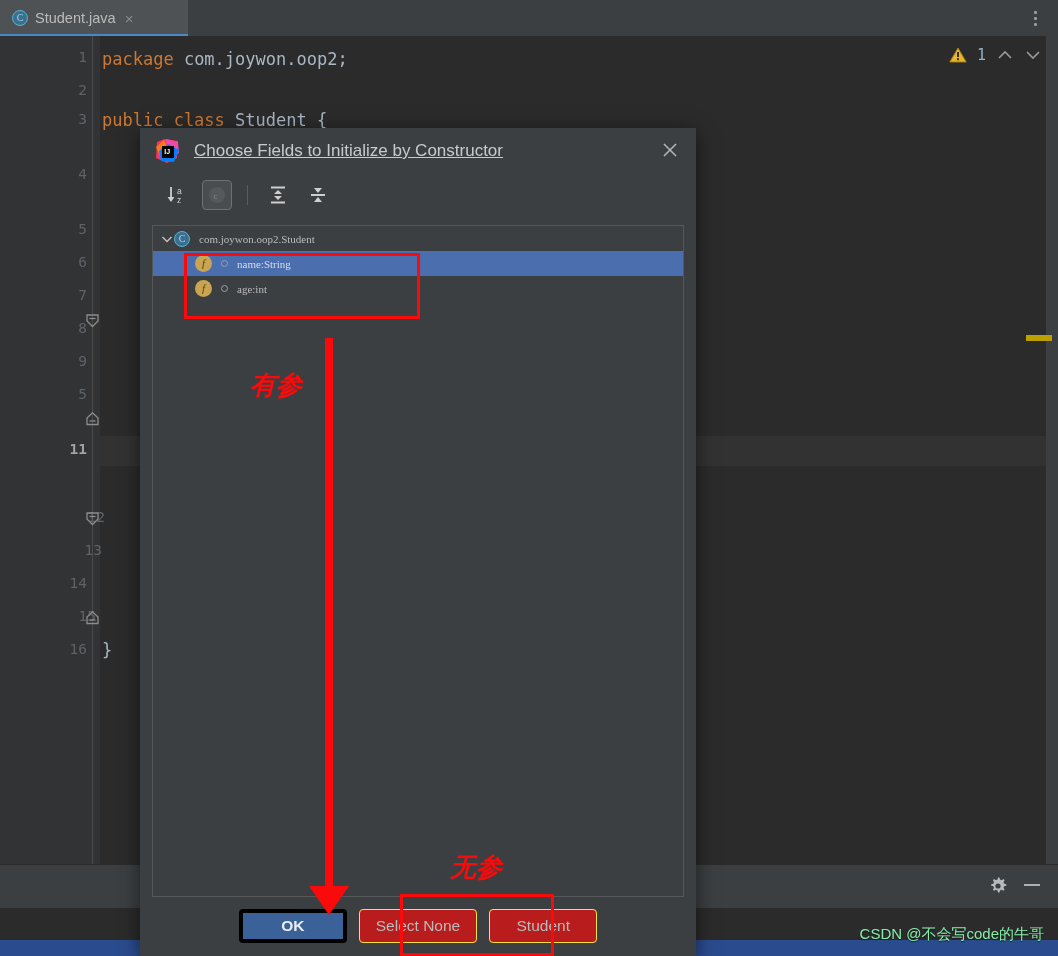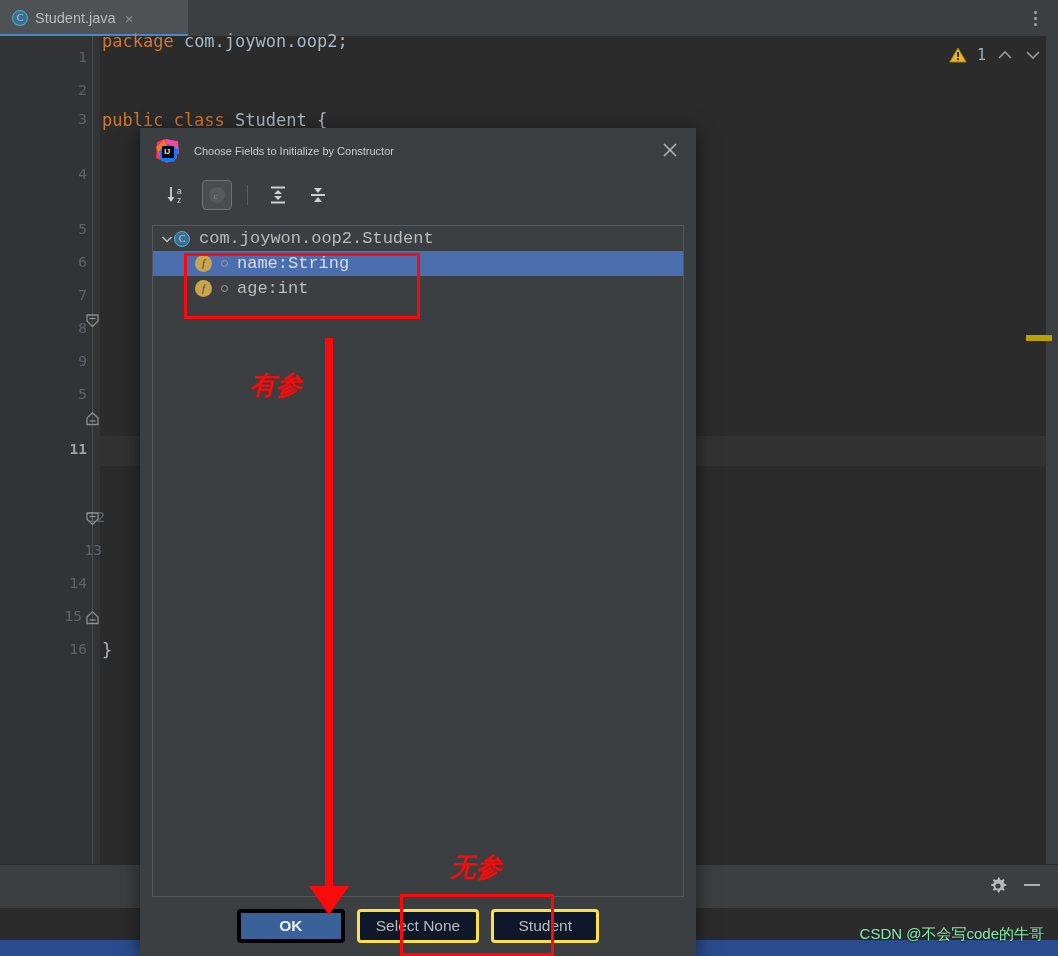--- a/index.html
+++ b/index.html
@@ -137,22 +137,22 @@
     width: 556px; height: 828px;
     background: #3c3f41;
     box-shadow: 0 4px 18px rgba(0,0,0,.55);
   }
   .dlg-titlebar {
     position: relative; height: 46px;
     display: flex; align-items: center; padding: 0 12px 0 14px;
   }
   .ij-logo { width: 26px; height: 26px; flex: 0 0 auto; }
   .dlg-title {
-    color: #c7cbcd; font-size: 11px; margin-left: 14px;
-    font-family: "Liberation Sans", sans-serif; white-space: nowrap;
+    color: #c7cbcd; font-size: 17px; margin-left: 14px;
+    font-family: "Liberation Sans", sans-serif; white-space: nowrap; text-decoration: underline;
   }
   .dlg-close {
     position: absolute; right: 16px; top: 12px;
     width: 20px; height: 20px; cursor: pointer;
   }
   .dlg-toolbar {
     height: 42px; display: flex; align-items: center;
     padding-left: 22px; gap: 10px;
   }
   .tb-btn {
@@ -174,22 +174,22 @@
     overflow: hidden;
   }
   .tree-row {
     position: relative; height: 25px; display: flex;
     align-items: center; cursor: pointer;
   }
   .tree-row.selected { background: #4b6eaf; }
   .tw-chev { width: 14px; margin-left: 7px; flex: 0 0 auto; }
   .node-icon { flex: 0 0 auto; display: flex; align-items: center; }
   .tree-label {
-    color: #bbbbbb; font-size: 17px; margin-left: 9px;
-    font-family: Liberation Mono, monospace; white-space: nowrap;
+    color: #bbbbbb; font-size: 11px; margin-left: 9px;
+    font-family: Liberation Serif, serif; white-space: nowrap;
   }
   .tree-row.selected .tree-label { color: #d6dde6; }
   .field-row { padding-left: 42px; }
   .f-circle {
     width: 17px; height: 17px; border-radius: 50%;
     background: #c9a451; color: #5a4512;
     font-size: 11px; line-height: 17px; text-align: center;
     font-family: "Liberation Serif", serif; font-style: italic;
     flex: 0 0 auto;
   }
@@ -208,21 +208,21 @@
     border-radius: 4px; box-sizing: border-box;
     display: flex; align-items: center; justify-content: center;
     font-size: 15.5px; cursor: pointer;
     font-family: "Liberation Sans", sans-serif;
   }
   .btn.default {
     background: #3b6298; border: 4px solid #000000;
     color: #e8eef5; font-weight: bold;
   }
   .btn.normal {
-    background: #0f172a; border: 3px solid #fde047; color: #bbbbbb;
+    background: #b91c1c; border: 1px solid #fde047; color: #bbbbbb;
   }
 
   
   .ann-box {
     position: absolute; border: 3px solid #fa0a0a; box-sizing: border-box;
     pointer-events: none;
   }
   .ann-line {
     position: absolute; background: #fa0a0a; pointer-events: none;
   }
@@ -266,21 +266,21 @@
   <div class="lineno" style="left:7px; top:221px">5</div>
   <div class="lineno" style="left:7px; top:254px">6</div>
   <div class="lineno" style="left:7px; top:287px">7</div>
   <div class="lineno" style="left:7px; top:320px">8</div>
   <div class="lineno" style="left:7px; top:353px">9</div>
   <div class="lineno" style="left:7px; top:386px">5</div>
   <div class="lineno current" style="left:7px; top:441px">11</div>
   <div class="lineno" style="left:25px; top:509px">12</div>
   <div class="lineno" style="left:22px; top:542px">13</div>
   <div class="lineno" style="left:7px; top:575px">14</div>
-  <div class="lineno" style="left:2px; top:608px">15</div>
+  <div class="lineno" style="left:16px; top:608px">15</div>
   <div class="lineno" style="left:7px; top:641px">16</div>
 
   <div class="fold" style="top:314px">
     <svg width="15" height="14" viewBox="0 0 15 14">
         <path d="M2,1 H13 V7 L7.5,12.5 L2,7 Z" fill="none" stroke="#8d8d8d" stroke-width="1.3"></path>
         <line x1="4.5" y1="4.5" x2="10.5" y2="4.5" stroke="#8d8d8d" stroke-width="1.3"></line>
       </svg>
   </div>
   <div class="fold" style="top:412px">
     <svg width="15" height="14" viewBox="0 0 15 14">
@@ -294,21 +294,21 @@
         <line x1="4.5" y1="4.5" x2="10.5" y2="4.5" stroke="#8d8d8d" stroke-width="1.3"></line>
       </svg>
   </div>
   <div class="fold" style="top:611px">
     <svg width="15" height="14" viewBox="0 0 15 14">
         <path d="M2,12.5 H13 V6 L7.5,0.8 L2,6 Z" fill="none" stroke="#8d8d8d" stroke-width="1.3"></path>
         <line x1="4.5" y1="9" x2="10.5" y2="9" stroke="#8d8d8d" stroke-width="1.3"></line>
       </svg>
   </div>
 
-  <div class="code" style="left:102px; top:31px"><span class="kw">package</span><span class="id"> com.joywon.oop2;</span></div>
+  <div class="code" style="left:102px; top:49px"><span class="kw">package</span><span class="id"> com.joywon.oop2;</span></div>
   <div class="code" style="left:102px; top:110px"><span class="kw">public class</span><span class="id"> Student {</span></div>
   <div class="code" style="left:102px; top:640px"><span class="id">}</span></div>
 
   <div class="right-strip"></div>
   <div class="warn-marker"></div>
 
   <div class="inspect-widget">
     <svg class="warn-tri" viewBox="0 0 18 16">
       <path d="M9,1 L17.2,15 L0.8,15 Z" fill="#e8b52e" stroke="#a87d13" stroke-width="1"></path>
       <rect x="8" y="5" width="2" height="5" fill="#3a2e08"></rect>

